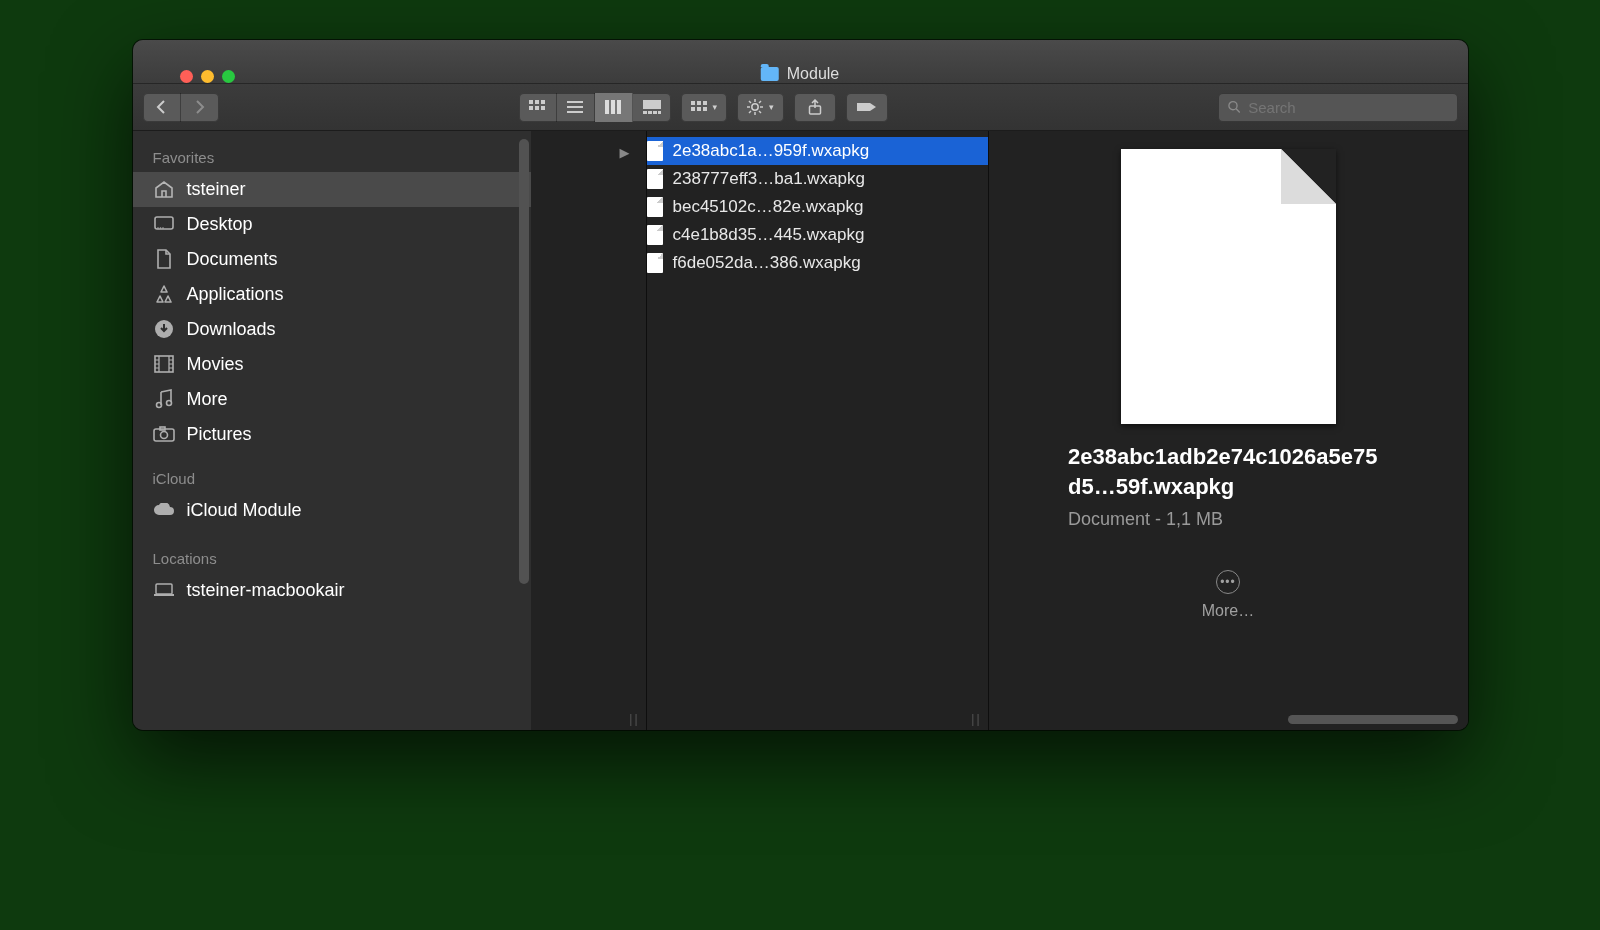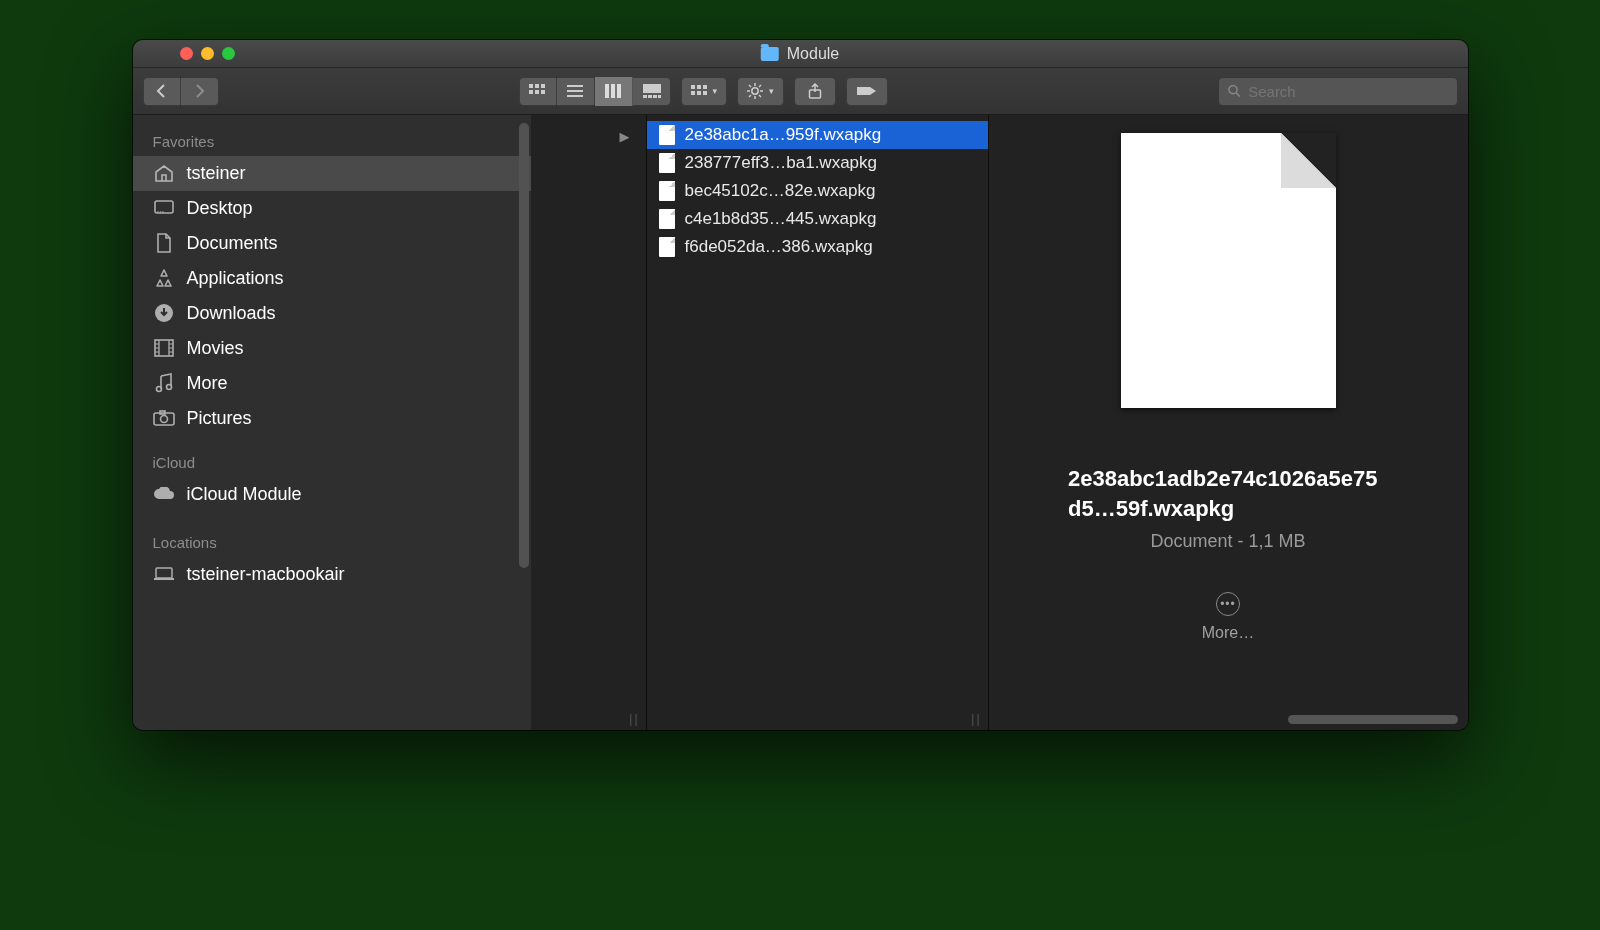--- a/index.html
+++ b/index.html
@@ -13,23 +13,23 @@
   .window {
     width: 1335px; height: 690px;
     background: #2a2a2a;
     border-radius: 10px;
     box-shadow: 0 30px 80px rgba(0,0,0,0.65), 0 0 0 1px rgba(0,0,0,0.6);
     overflow: hidden;
     display: flex; flex-direction: column;
   }
   
   .titlebar {
-    height: 28px;
+    height: 44px;
     background: linear-gradient(#4a4a4a, #3c3c3c);
-    display: flex; align-items: center;
+    display: flex; align-items: flex-end;
     position: relative;
     border-bottom: 1px solid #262626;
     padding-left: 35px;
   }
   .traffic { display: flex; gap: 8px; margin-left: 12px; }
   .dot { width: 13px; height: 13px; border-radius: 50%; }
   .dot.red { background: #ff5f57; } .dot.yellow { background: #febc2e; } .dot.green { background: #28c840; }
   .title { position: absolute; left: 50%; transform: translateX(-50%); display: flex; align-items: center; gap: 8px; color: #ddd; font-size: 16px;}
   .folder-glyph { width: 18px; height: 14px; background:#63b6f8; border-radius:2px; position:relative; }
   .folder-glyph::before { content:""; position:absolute; top:-3px; left:0; width:8px; height:3px; background:#63b6f8; border-radius:2px 2px 0 0;}
@@ -56,33 +56,33 @@
   .sidebar { width:398px; background:#2f2f2f; display:flex; position:relative;}
   .sidebar-inner { flex:1; padding: 10px 0 10px 0; overflow:hidden;}
   .sb-scroll { position:absolute; right:2px; top:8px; width:10px; height:445px; background:#525252; border-radius:5px;}
   .sb-heading { color:#8d8d8d; font-size:15px; padding: 8px 20px 6px;}
   .sb-item { display:flex; align-items:flex-start; gap:12px; padding: 7px 20px; color:#ffffff; font-size:18px;}
   .sb-item.active { background:#4a4a4a; border-radius:0;}
   .sb-icon { width:22px; height:20px; color:#aeaeae; display:flex; align-items:center; justify-content:center;}
   .column-pane { width:116px; background:#222; position:relative; border-right:1px solid #0e0e0e;}
   .crumb-arrow { position:absolute; top:14px; right:16px; color:#888; font-size:13px;}
   .file-pane { width:342px; background:#222; border-right:1px solid #0e0e0e; padding-top:6px; position:relative;}
-  .file-row { display:flex; align-items:center; gap:10px; padding:4px 12px; color:#e8e8e8; font-size:17px; white-space:nowrap;}
+  .file-row { display:flex; align-items:center; gap:10px; padding:4px 0; color:#e8e8e8; font-size:17px; white-space:nowrap;}
   .file-row.selected { background:#1a63d6; color:#fff;}
   .file-icon { width:16px; height:20px; background:#fff; border-radius:1px; position:relative; flex:none;}
   .file-icon::after{content:"";position:absolute;top:0;right:0;width:6px;height:6px;background:linear-gradient(135deg,#fff 50%, #ccc 50%);}
   .divider-handle { position:absolute; bottom:4px; font-size:12px; letter-spacing:2px; color:#555;}
   .column-pane .divider-handle{ right:6px;}
   .file-pane .divider-handle{ right:6px;}
   .preview-pane { flex:1; background:#222; display:flex; flex-direction:column; align-items:center; padding: 18px 30px 10px; position:relative;}
   .doc-preview { width:215px; height:275px; background:#fff; position:relative; box-shadow:0 2px 6px rgba(0,0,0,0.6);}
   .doc-preview .fold{position:absolute;top:0;right:0;border-style:solid;border-width:0 55px 55px 0;border-color:transparent #222 transparent transparent;}
   .doc-preview .foldshade{position:absolute;top:0;right:0;border-style:solid;border-width:55px 0 0 55px;border-color:transparent transparent transparent #dcdcdc;}
-  .pv-name { color:#fff; font-size:22px; font-weight:700; margin-top:56px; width: 320px; text-align:left; line-height:1.35; word-break:break-all;}
-  .pv-meta { color:#9a9a9a; font-size:18px; margin-top:8px; width:320px; text-align:center;}
+  .pv-name { color:#fff; font-size:22px; font-weight:700; margin-top:18px; width: 320px; text-align:left; line-height:1.35; word-break:break-all;}
+  .pv-meta { color:#9a9a9a; font-size:18px; margin-top:8px; width:320px; text-align:left;}
   .more { margin-top:40px; display:flex; flex-direction:column; align-items:center; gap:8px; color:#a0a0a0;}
   .more-circle{ width:24px;height:24px;border:1.5px solid #888;border-radius:50%; display:flex;align-items:center;justify-content:center; font-size:12px; letter-spacing:1px;}
   .hscroll{ position:absolute; bottom:6px; right:10px; width:170px; height:9px; background:#555; border-radius:5px;}
 </style>
 </head>
 <body>
 
 <div class="window">
 
   <div class="titlebar">

